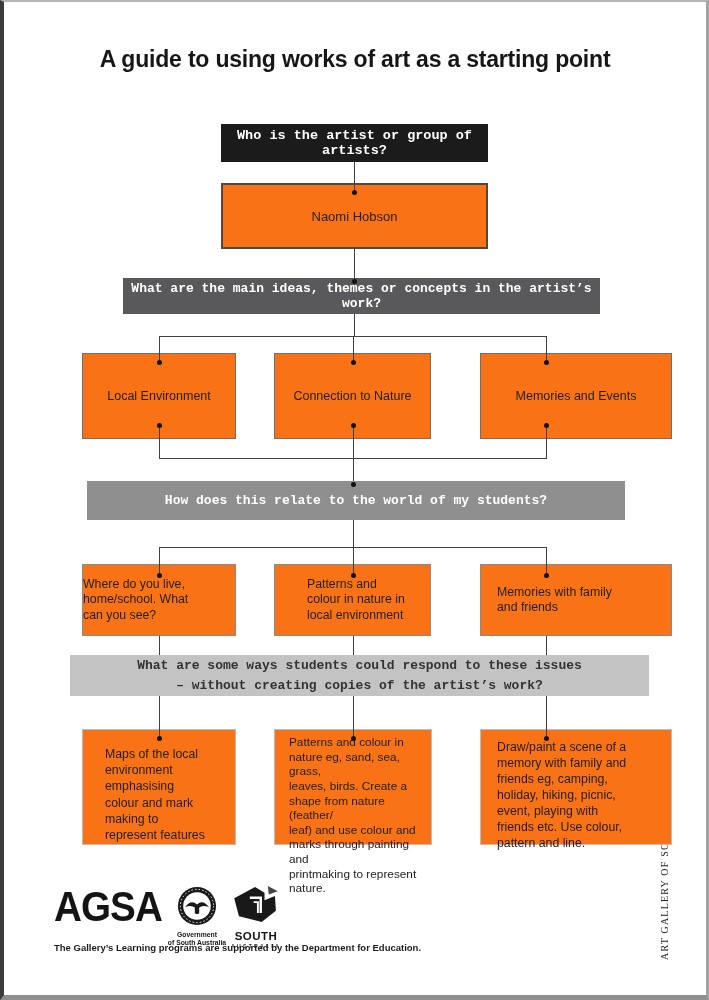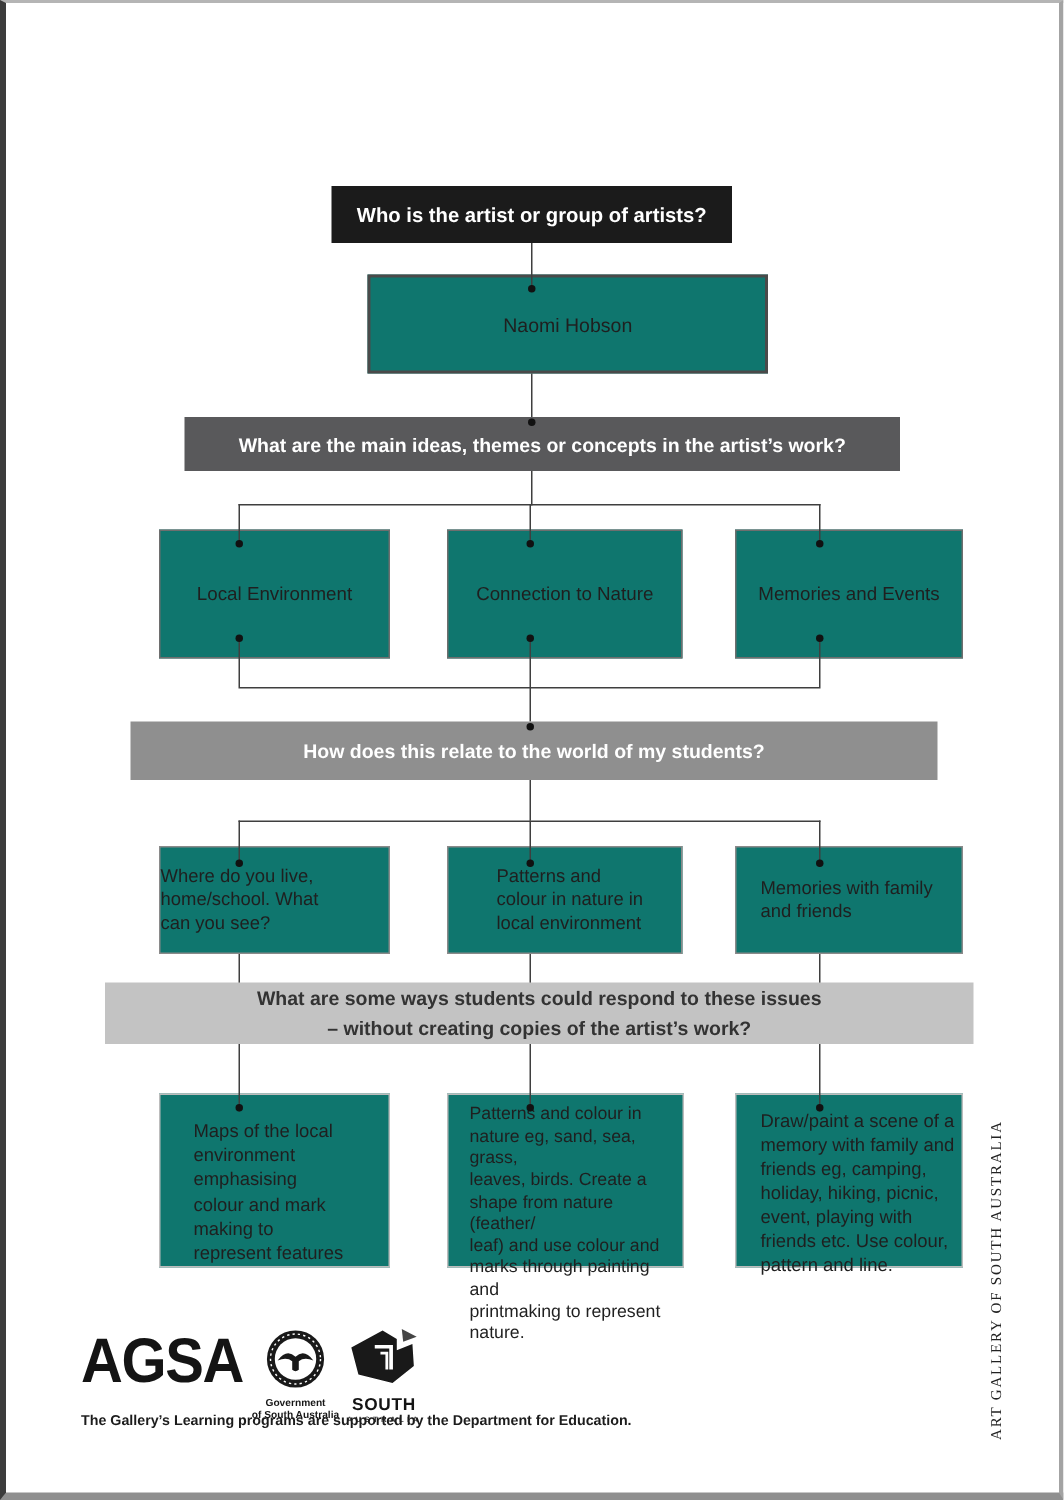--- a/index.html
+++ b/index.html
@@ -14,37 +14,37 @@
     border-top:2px solid #b5b5b5;border-right:3px solid #a3a3a3;
     border-bottom:5px solid #8f8f8f;border-left:4px solid #3c3c3c;
   }
   .title{
     position:absolute;left:0;top:44px;width:100%;text-align:center;
     font-size:23px;font-weight:800;letter-spacing:-.2px;color:#161616;
   }
   
   .hdr{
     position:absolute;display:flex;align-items:center;justify-content:center;
-    color:#fff;font-weight:700;font-size:13px;text-align:center;z-index:3;
+    color:#fff;font-weight:700;font-size:13px;text-align:center;z-index:3;font-family:Liberation Mono, monospace;
   }
   .q1{left:217px;top:122px;width:267px;height:38px;background:var(--q1-bg);font-size:13.5px;}
   .q2{left:119px;top:276px;width:477px;height:36px;background:var(--q2-bg);}
   .q3{left:83px;top:479px;width:538px;height:39px;background:var(--q3-bg);}
   .q4{left:66px;top:653px;width:579px;height:41px;background:var(--q4-bg);
       color:#333;white-space:pre-line;line-height:1.5;z-index:3;}
   .box{
-    position:absolute;background:#0f766e;z-index:1;font-size:12.5px;color:var(--ink);
-    display:flex;flex-direction:column;justify-content:center;margin-left:24px;
+    position:absolute;background:#f97316;z-index:1;font-size:12.5px;color:var(--ink);
+    display:flex;flex-direction:column;justify-content:center;
   }
   .artist-box{left:217px;top:181px;width:267px;height:66px;border:2px solid #4a4a4a;
       align-items:center;font-size:13px;}
   .r1{top:351px;height:86px;border:1.5px solid #6e6e6e;align-items:center;text-align:center;}
   .r2{top:562px;height:72px;border:1.5px solid #8a8a8a;white-space:pre-line;line-height:1.25;font-size:12.3px;}
   .r3{top:727px;height:116px;border:1px solid #bcbcbc;justify-content:flex-start;white-space:pre-line;}
-  .c1{left:78px;width:154px;} .c2{left:270px;width:157px;} .c3{left:462px;width:152px;}
+  .c1{left:78px;width:154px;} .c2{left:270px;width:157px;} .c3{left:476px;width:192px;}
   .r2.c1{} .r2.c2{padding-left:32px;} .r2.c3{padding-left:16px;}
   .r3.c1{padding:16px 22px 0 22px;font-size:12.3px;line-height:1.32;}
   .r3.c2{padding:5px 2px 0 14px;font-size:11.8px;line-height:1.24;width:158px;}
   .r3.c3{padding:10px 2px 0 16px;font-size:12.3px;line-height:1.3;}
   
   .vl,.hl{position:absolute;background:var(--line);z-index:2;}
   .vl{width:1px;} .hl{height:1px;}
   .dot{position:absolute;width:5px;height:5px;border-radius:50%;background:#111;z-index:4;}
   
   .agsa{
@@ -61,20 +61,21 @@
     position:absolute;left:655px;top:958px;transform:rotate(-90deg);transform-origin:0 0;
     white-space:nowrap;font-family:"Liberation Serif",serif;font-size:10px;
     letter-spacing:1.2px;color:#222;
   }
 </style>
 </head>
 <body>
 
 <div class="page">
 
+  <div class="title">A guide to using works of art as a starting point</div>
 
   <div class="vl" style="left:350px;top:160px;height:31px;"></div>
   <div class="dot" style="left:348px;top:188px;"></div>
 
   <div class="vl" style="left:350px;top:247px;height:30px;"></div>
   <div class="dot" style="left:348px;top:277px;"></div>
 
   <div class="vl" style="left:350px;top:312px;height:23px;"></div>
   <div class="hl" style="left:155px;top:334px;width:388px;"></div>
   <div class="vl" style="left:155px;top:334px;height:28px;"></div>

